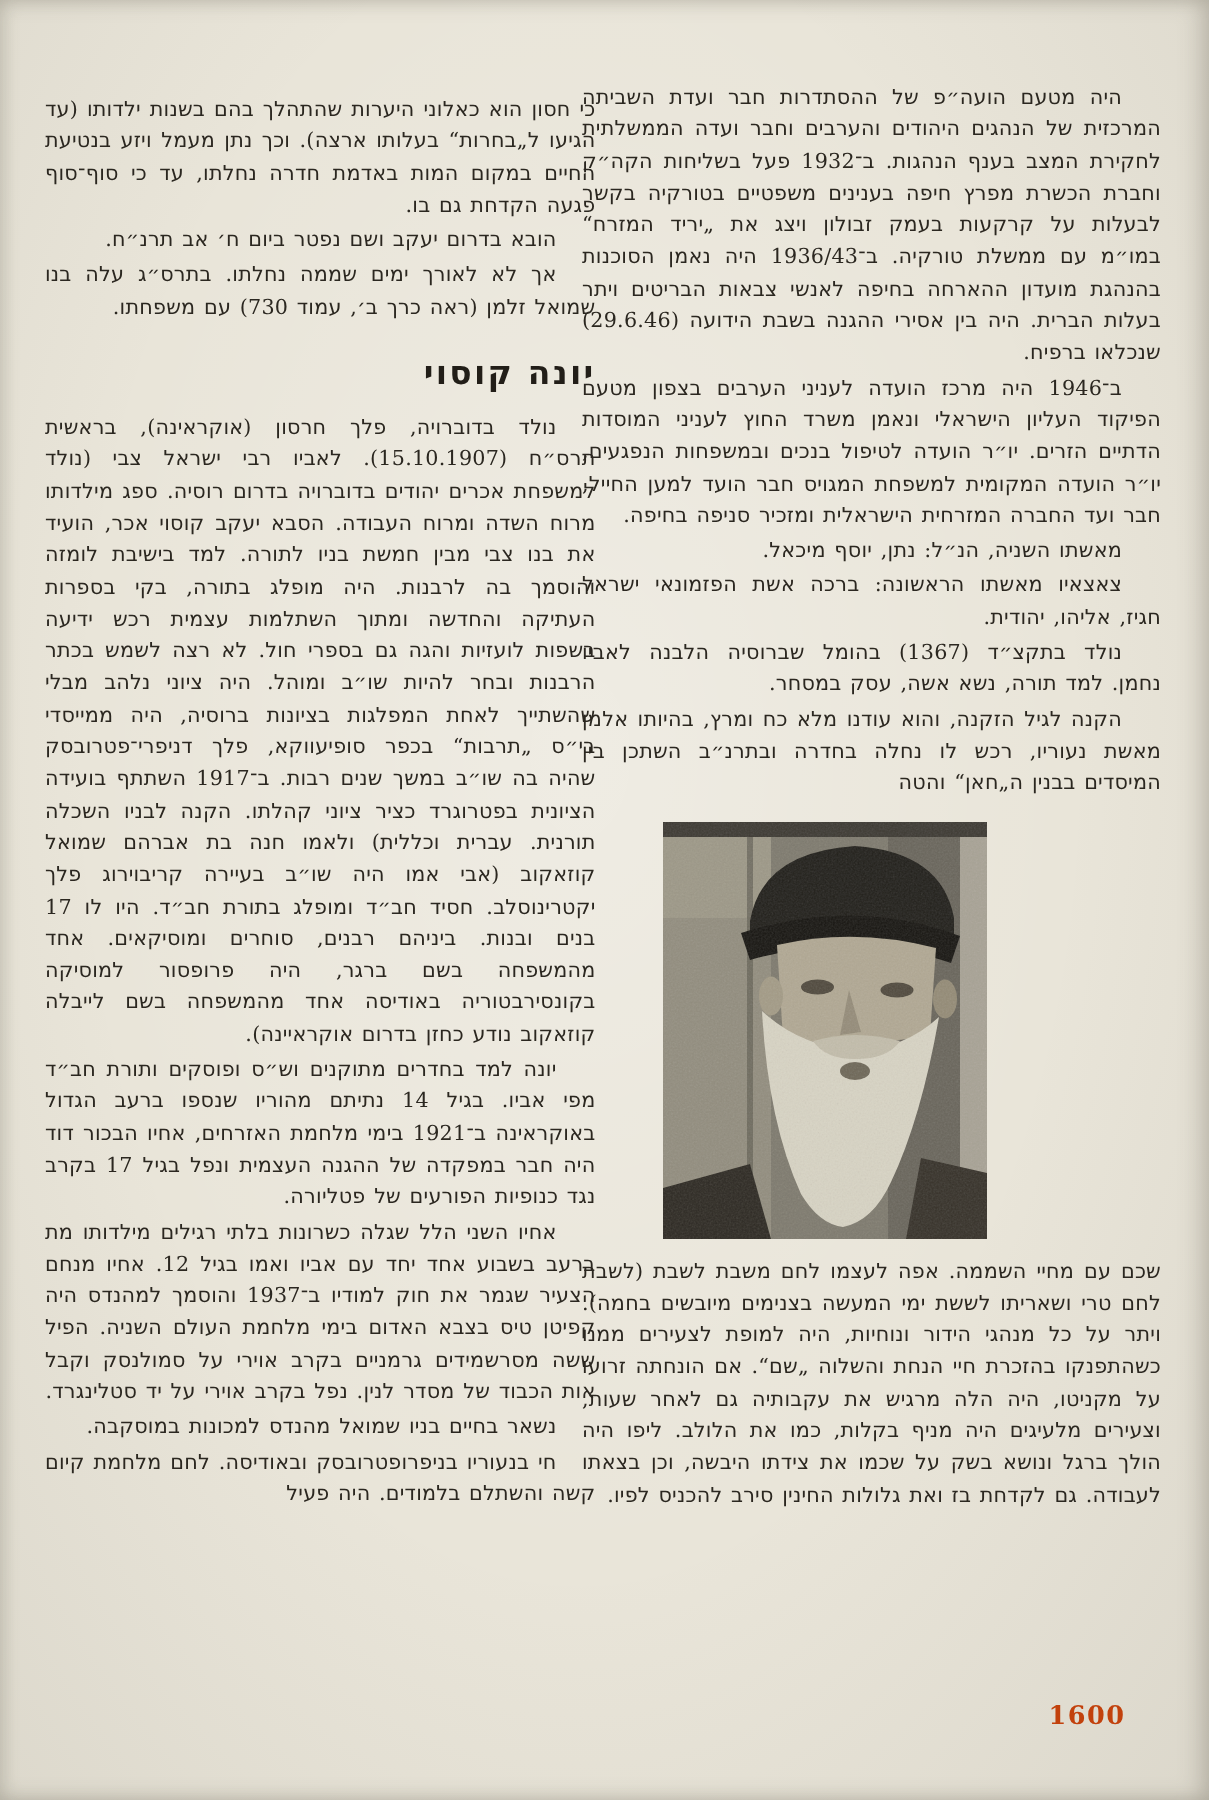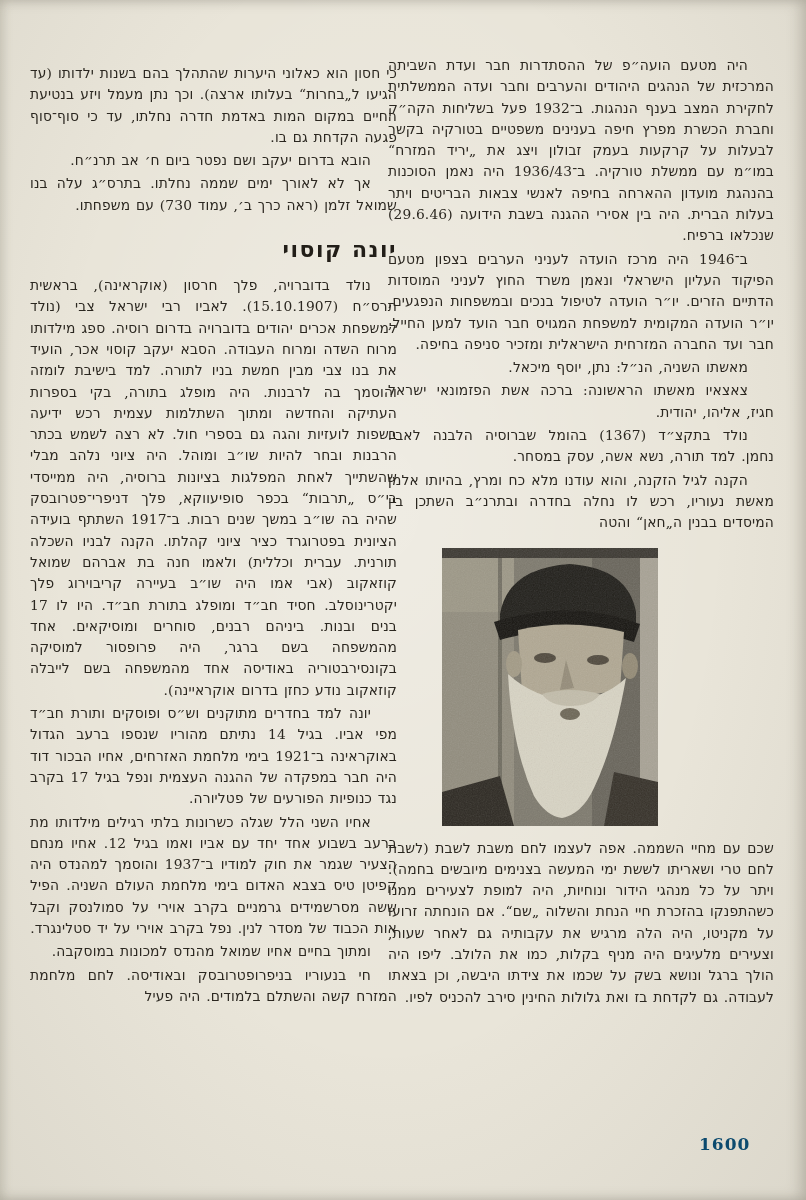--- a/index.html
+++ b/index.html
@@ -46,21 +46,21 @@
     line-height:0;
     filter:contrast(.96);
   }
   .page-number{
     position:absolute;
     top:1134px;left:699px;
     font-size:17px;
     font-weight:bold;
     letter-spacing:1px;
     direction:ltr;
-    color:#0c4a6e;
+    color:#c2410c;
   }
 </style>
 </head>
 <body>
 
 <div class="page">
 
   <div class="col col-right">
     <p class="para">היה מטעם הועה״פ של ההסתדרות חבר ועדת השביתה המרכזית של הנהגים היהודים והערבים וחבר ועדה הממשלתית לחקירת המצב בענף הנהגות. ב־1932 פעל בשליחות הקה״ק וחברת הכשרת מפרץ חיפה בענינים משפטיים בטורקיה בקשר לבעלות על קרקעות בעמק זבולון ויצג את „יריד המזרח“ במו״מ עם ממשלת טורקיה. ב־1936/43 היה נאמן הסוכנות בהנהגת מועדון ההארחה בחיפה לאנשי צבאות הבריטים ויתר בעלות הברית. היה בין אסירי ההגנה בשבת הידועה (29.6.46) שנכלאו ברפיח.</p>
     <p class="para">ב־1946 היה מרכז הועדה לעניני הערבים בצפון מטעם הפיקוד העליון הישראלי ונאמן משרד החוץ לעניני המוסדות הדתיים הזרים. יו״ר הועדה לטיפול בנכים ובמשפחות הנפגעים, יו״ר הועדה המקומית למשפחת המגויס חבר הועד למען החייל, חבר ועד החברה המזרחית הישראלית ומזכיר סניפה בחיפה.</p>
@@ -116,18 +116,18 @@
   <div class="col col-left">
     <p class="para noindent">כי חסון הוא כאלוני היערות שהתהלך בהם בשנות ילדותו (עד הגיעו ל„בחרות“ בעלותו ארצה). וכך נתן מעמל ויזע בנטיעת החיים במקום המות באדמת חדרה נחלתו, עד כי סוף־סוף פגעה הקדחת גם בו.</p>
     <p class="para">הובא בדרום יעקב ושם נפטר ביום ח׳ אב תרנ״ח.</p>
     <p class="para">אך לא לאורך ימים שממה נחלתו. בתרס״ג עלה בנו שמואל זלמן (ראה כרך ב׳, עמוד 730) עם משפחתו.</p>
 
     <h2 class="entry-heading">יונה קוסוי</h2>
 
     <p class="para">נולד בדוברויה, פלך חרסון (אוקראינה), בראשית תרס״ח (15.10.1907). לאביו רבי ישראל צבי (נולד למשפחת אכרים יהודים בדוברויה בדרום רוסיה. ספג מילדותו מרוח השדה ומרוח העבודה. הסבא יעקב קוסוי אכר, הועיד את בנו צבי מבין חמשת בניו לתורה. למד בישיבת לומזה והוסמך בה לרבנות. היה מופלג בתורה, בקי בספרות העתיקה והחדשה ומתוך השתלמות עצמית רכש ידיעה בשפות לועזיות והגה גם בספרי חול. לא רצה לשמש בכתר הרבנות ובחר להיות שו״ב ומוהל. היה ציוני נלהב מבלי שהשתייך לאחת המפלגות בציונות ברוסיה, היה ממייסדי בי״ס „תרבות“ בכפר סופיעווקא, פלך דניפרי־פטרובסק שהיה בה שו״ב במשך שנים רבות. ב־1917 השתתף בועידה הציונית בפטרוגרד כציר ציוני קהלתו. הקנה לבניו השכלה תורנית. עברית וכללית) ולאמו חנה בת אברהם שמואל קוזאקוב (אבי אמו היה שו״ב בעיירה קריבוירוג פלך יקטרינוסלב. חסיד חב״ד ומופלג בתורת חב״ד. היו לו 17 בנים ובנות. ביניהם רבנים, סוחרים ומוסיקאים. אחד מהמשפחה בשם ברגר, היה פרופסור למוסיקה בקונסירבטוריה באודיסה אחד מהמשפחה בשם לייבלה קוזאקוב נודע כחזן בדרום אוקראיינה).</p>
     <p class="para">יונה למד בחדרים מתוקנים וש״ס ופוסקים ותורת חב״ד מפי אביו. בגיל 14 נתיתם מהוריו שנספו ברעב הגדול באוקראינה ב־1921 בימי מלחמת האזרחים, אחיו הבכור דוד היה חבר במפקדה של ההגנה העצמית ונפל בגיל 17 בקרב נגד כנופיות הפורעים של פטליורה.</p>
     <p class="para">אחיו השני הלל שגלה כשרונות בלתי רגילים מילדותו מת ברעב בשבוע אחד יחד עם אביו ואמו בגיל 12. אחיו מנחם הצעיר שגמר את חוק למודיו ב־1937 והוסמך למהנדס היה קפיטן טיס בצבא האדום בימי מלחמת העולם השניה. הפיל ששה מסרשמידים גרמניים בקרב אוירי על סמולנסק וקבל אות הכבוד של מסדר לנין. נפל בקרב אוירי על יד סטלינגרד.</p>
-    <p class="para">ומתוך בחיים אחיו שמואל מהנדס למכונות במוסקבה.</p>
-    <p class="para">חי בנעוריו בניפרופטרובסק ובאודיסה. לחם מלחמת המזרח קשה והשתלם בלמודים. היה פעיל</p>
+    <p class="para">נשאר בחיים בניו שמואל מהנדס למכונות במוסקבה.</p>
+    <p class="para">חי בנעוריו בניפרופטרובסק ובאודיסה. לחם מלחמת קיום קשה והשתלם בלמודים. היה פעיל</p>
   </div>
 
   <div class="page-number">1600</div>
 </div>
 
 </body></html>

